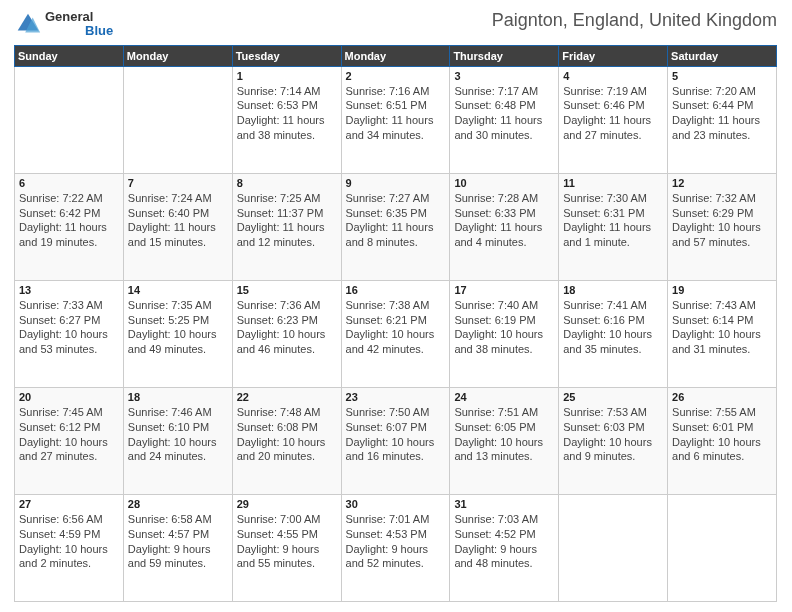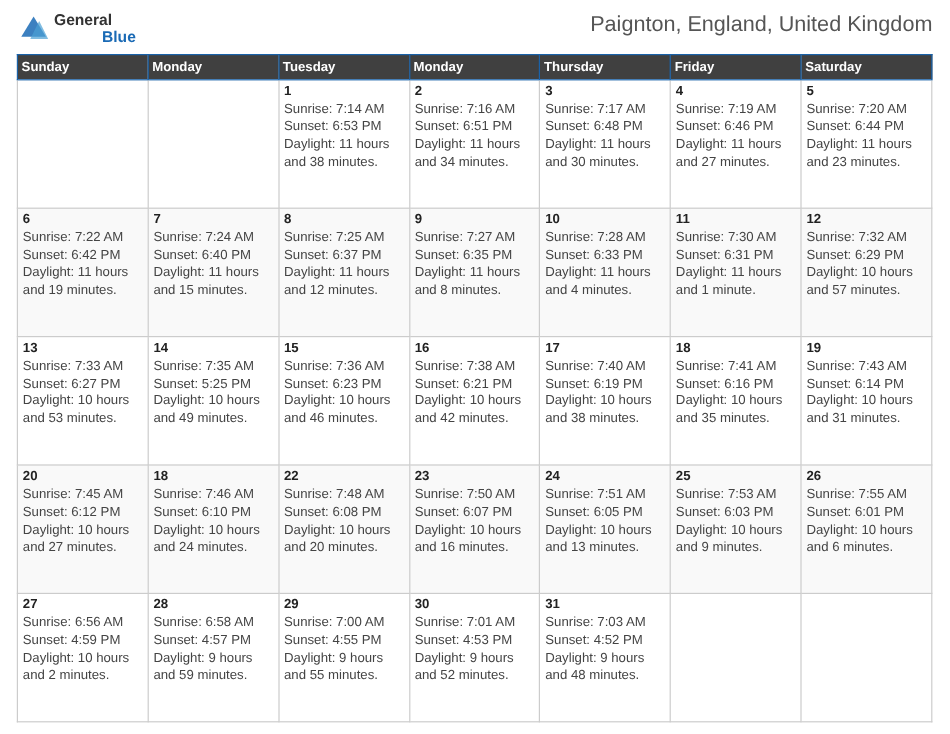--- a/index.html
+++ b/index.html
@@ -181,21 +181,21 @@
           </td>
           <td>
             <span class="day-num">7</span>
             <div class="day-info">Sunrise: 7:24 AM
 Sunset: 6:40 PM
 Daylight: 11 hours and 15 minutes.</div>
           </td>
           <td>
             <span class="day-num">8</span>
             <div class="day-info">Sunrise: 7:25 AM
-Sunset: 6:37 PM
+Sunset: 11:37 PM
 Daylight: 11 hours and 12 minutes.</div>
           </td>
           <td>
             <span class="day-num">9</span>
             <div class="day-info">Sunrise: 7:27 AM
 Sunset: 6:35 PM
 Daylight: 11 hours and 8 minutes.</div>
           </td>
           <td>
             <span class="day-num">10</span>

